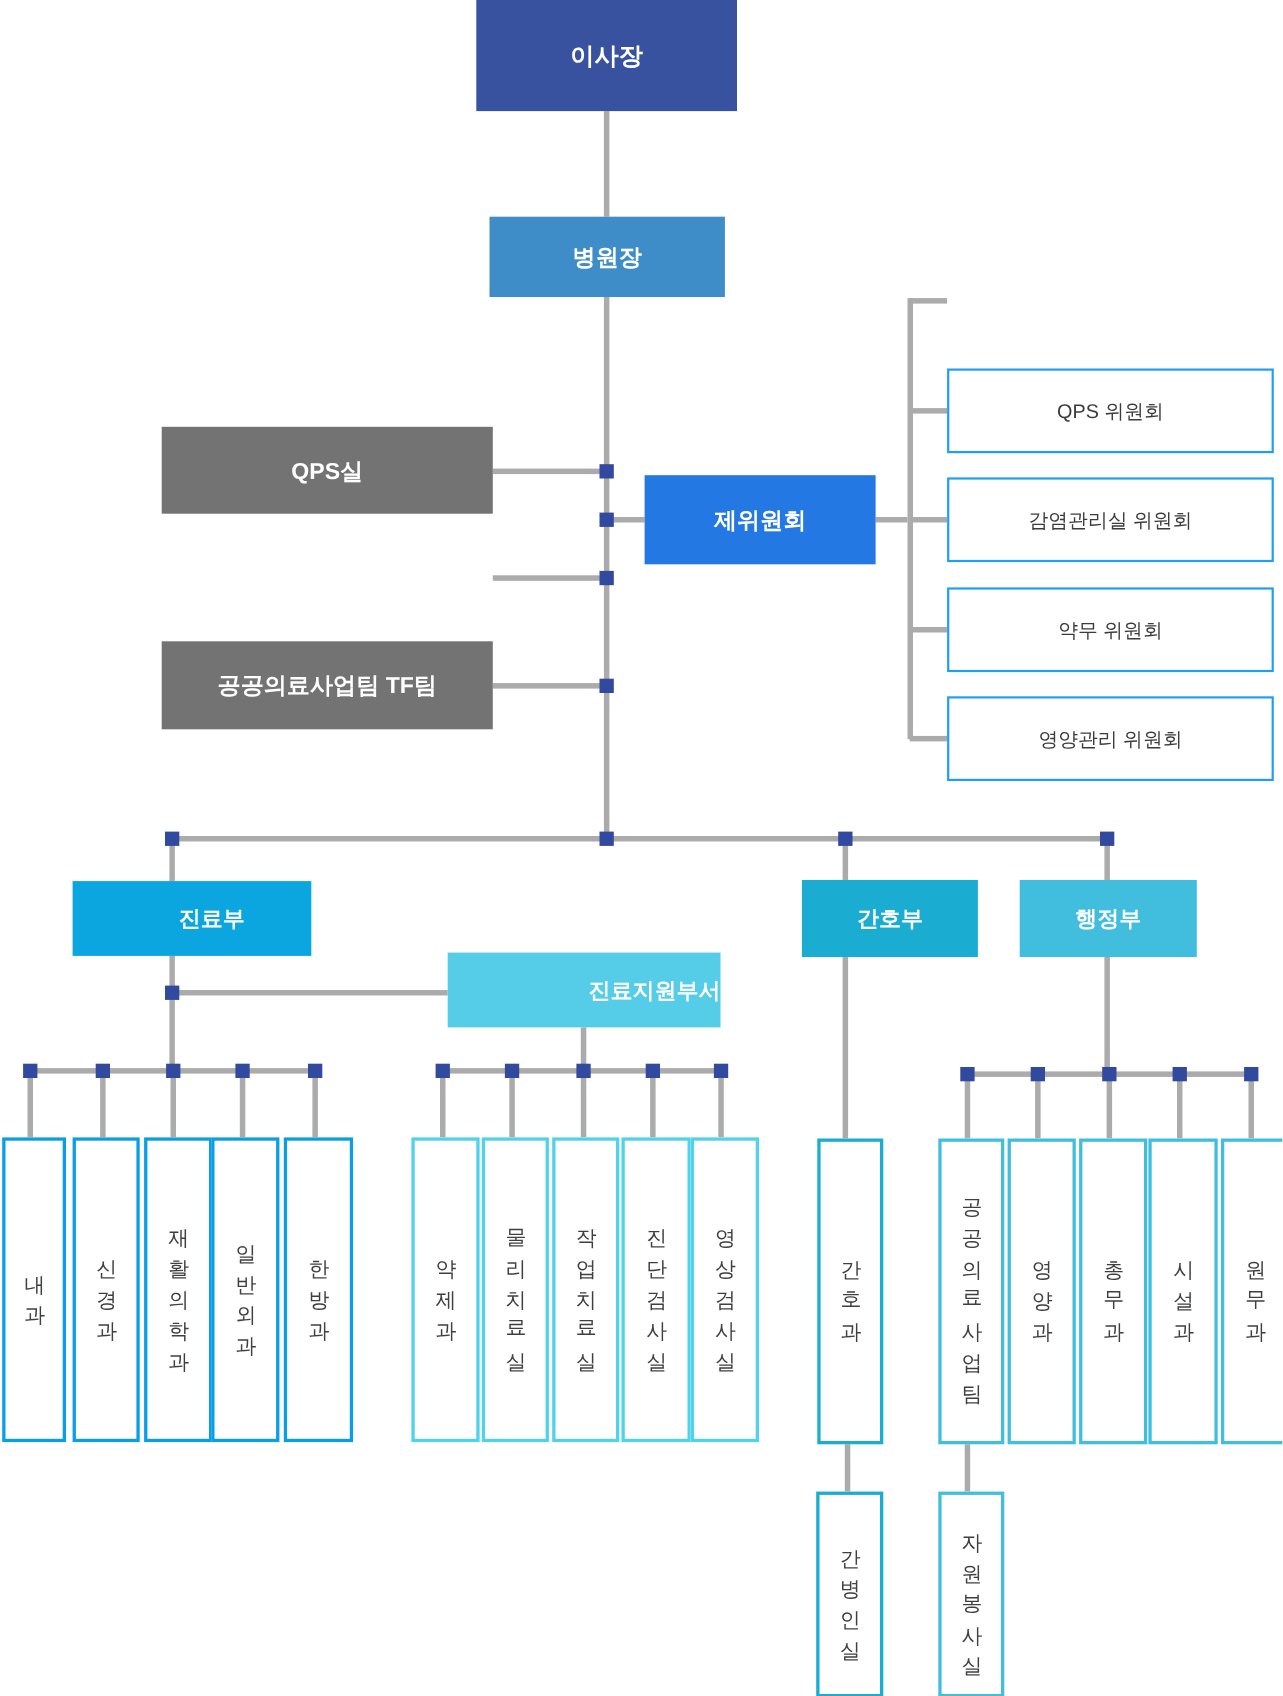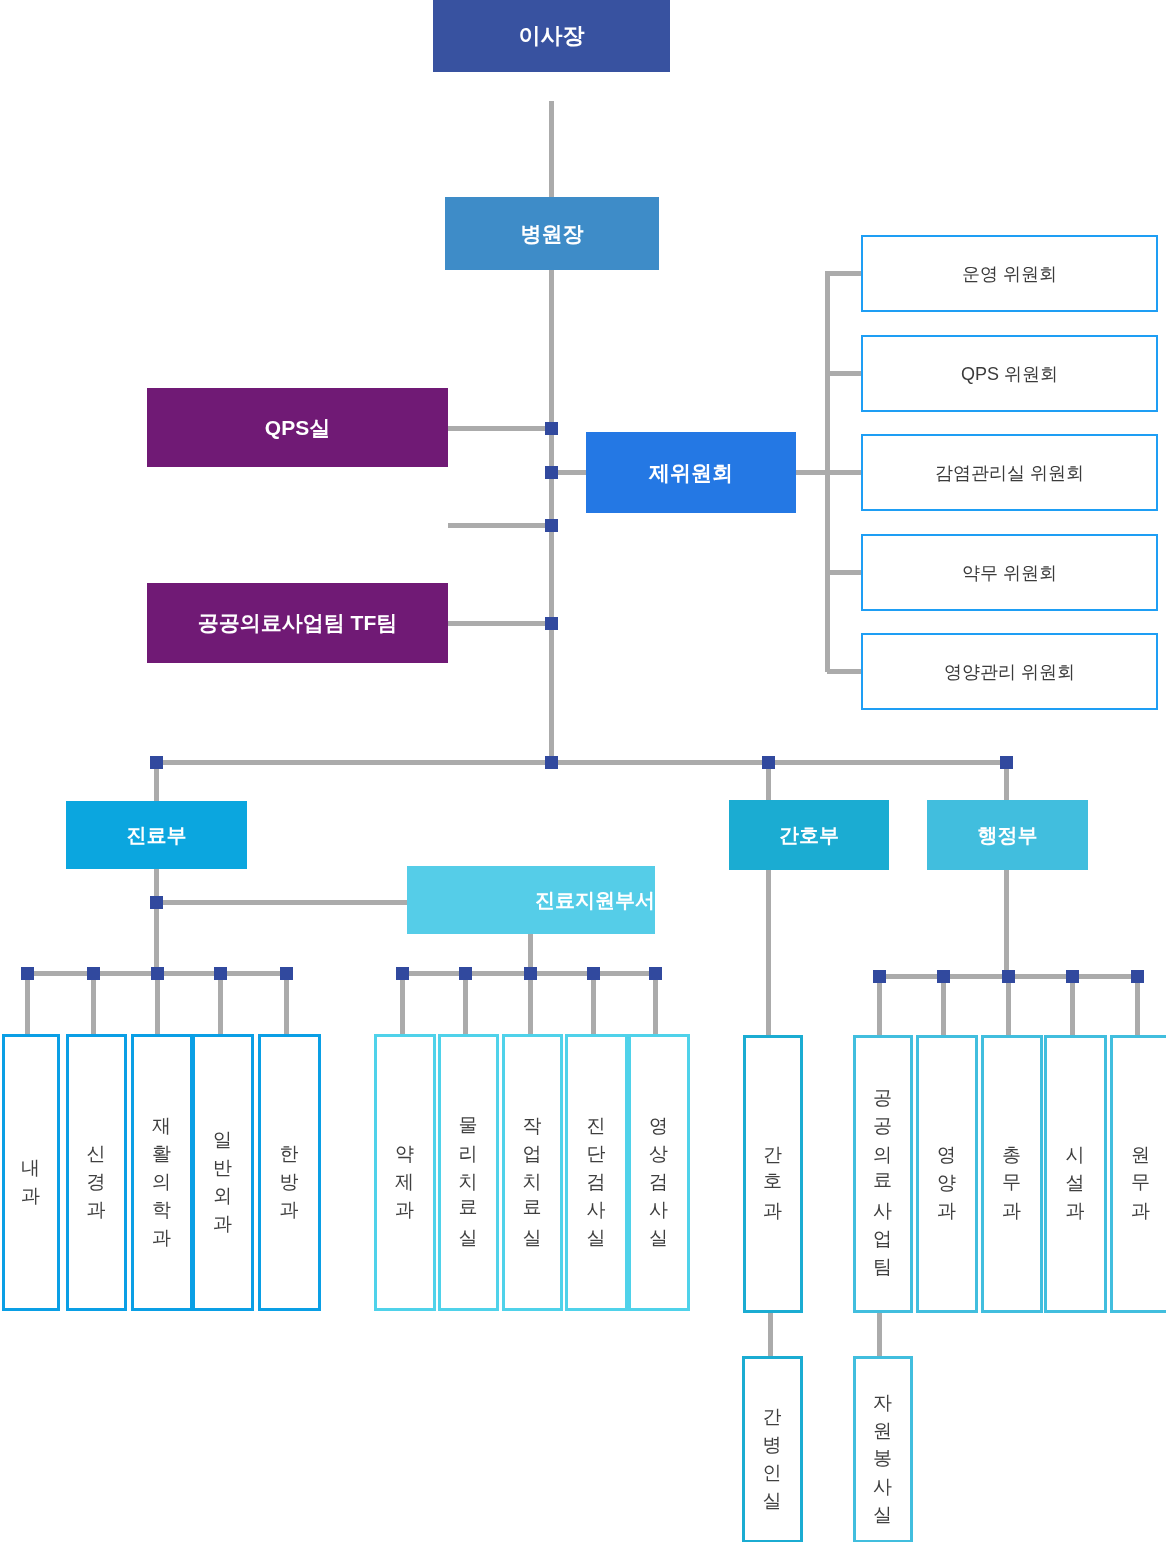--- a/index.html
+++ b/index.html
@@ -4,21 +4,21 @@
 <style>
   html,body { margin:0; padding:0; background:#ffffff; }
   body { font-family: "Liberation Sans", "DejaVu Sans", sans-serif; }
   #canvas { position:relative; width:1166px; height:1542px; background:#ffffff; overflow:hidden; }
 
   
   .fbox { position:absolute; display:flex; align-items:center; justify-content:center;
           color:#ffffff; font-weight:bold; text-align:center; }
   .fbox.chairman { background:#3852A0; font-size:22px; }
   .fbox.director { background:#3E8CC8; font-size:21px; }
-  .fbox.office   { background:#701a75; font-size:21px; }
+  .fbox.office   { background:#737373; font-size:21px; }
   .fbox.hub      { background:#2478E4; font-size:21px; }
   .fbox.medical  { background:#0BA6DF; font-size:20px; }
   .fbox.support  { background:#55CDE8; font-size:20px;justify-content:flex-end; }
   .fbox.nursing  { background:#1BACD2; font-size:20px;margin-left:40px; }
   .fbox.admin    { background:#41BEDE; font-size:20px; }
 
   
   .obox { position:absolute; background:#ffffff; border:2px solid #1E9EF4;
           display:flex; align-items:center; justify-content:center;
           color:#3b3b3b; font-size:18px; }
@@ -102,54 +102,51 @@
   <div class="node" style="left:459px; top:967px;"></div>
   <div class="node" style="left:524px; top:967px;"></div>
   <div class="node" style="left:587px; top:967px;"></div>
   <div class="node" style="left:649px; top:967px;"></div>
   <div class="node" style="left:873px; top:970px;"></div>
   <div class="node" style="left:937px; top:970px;"></div>
   <div class="node" style="left:1002px; top:970px;"></div>
   <div class="node" style="left:1066px; top:970px;"></div>
   <div class="node" style="left:1131px; top:970px;"></div>
 
-  <div class="fbox chairman" style="left:433px; top:0px; width:237px; height:72px;">
+  <div class="fbox chairman" style="left:433px; top:0px; width:237px; height:101px;">
     <span>이사장</span>
   </div>
   <div class="fbox director" style="left:445px; top:197px; width:214px; height:73px;font-family:Liberation Serif, serif;">
     <span>병원장</span>
   </div>
 
   <div class="fbox office" style="left:147px; top:388px; width:301px; height:79px;">
     <span>QPS실</span>
   </div>
   <div class="fbox office" style="left:147px; top:583px; width:301px; height:80px;">
     <span>공공의료사업팀 TF팀</span>
   </div>
 
   <div class="fbox hub" style="left:586px; top:432px; width:210px; height:81px;">
     <span>제위원회</span>
   </div>
-  <div class="obox" style="left:861px; top:235px; width:293px; height:73px;">
-    <span>운영 위원회</span>
-  </div>
   <div class="obox" style="left:861px; top:335px; width:293px; height:73px;">
     <span>QPS 위원회</span>
   </div>
   <div class="obox" style="left:861px; top:434px; width:293px; height:73px;">
     <span>감염관리실 위원회</span>
   </div>
   <div class="obox" style="left:861px; top:534px; width:293px; height:73px;">
     <span>약무 위원회</span>
   </div>
   <div class="obox" style="left:861px; top:633px; width:293px; height:73px;">
     <span>영양관리 위원회</span>
   </div>
 
-  <div class="fbox medical" style="left:66px; top:801px; width:181px; height:68px;">
+  <div class="fbox medical" style="left:66px; top:801px; width:181px; height:68px;padding-left:36px;">
     <span>진료부</span>
   </div>
   <div class="fbox support" style="left:407px; top:866px; width:248px; height:68px;">
     <span>진료지원부서</span>
   </div>
   <div class="fbox nursing" style="left:689px; top:800px; width:160px; height:70px;">
     <span>간호부</span>
   </div>
   <div class="fbox admin" style="left:927px; top:800px; width:161px; height:70px;">
     <span>행정부</span>

